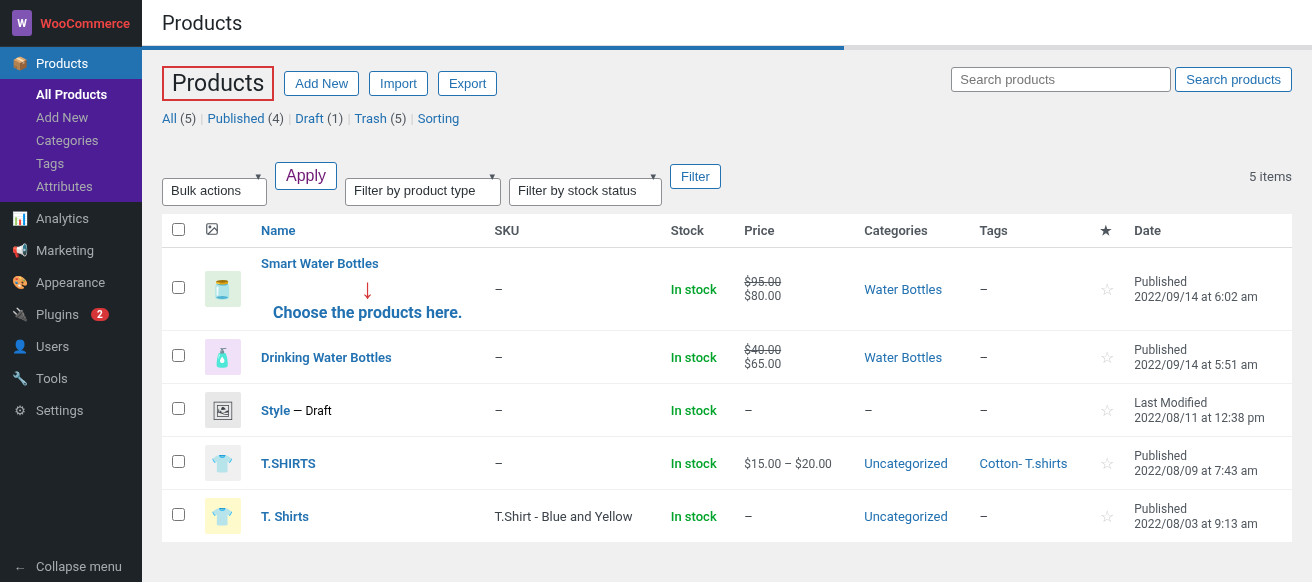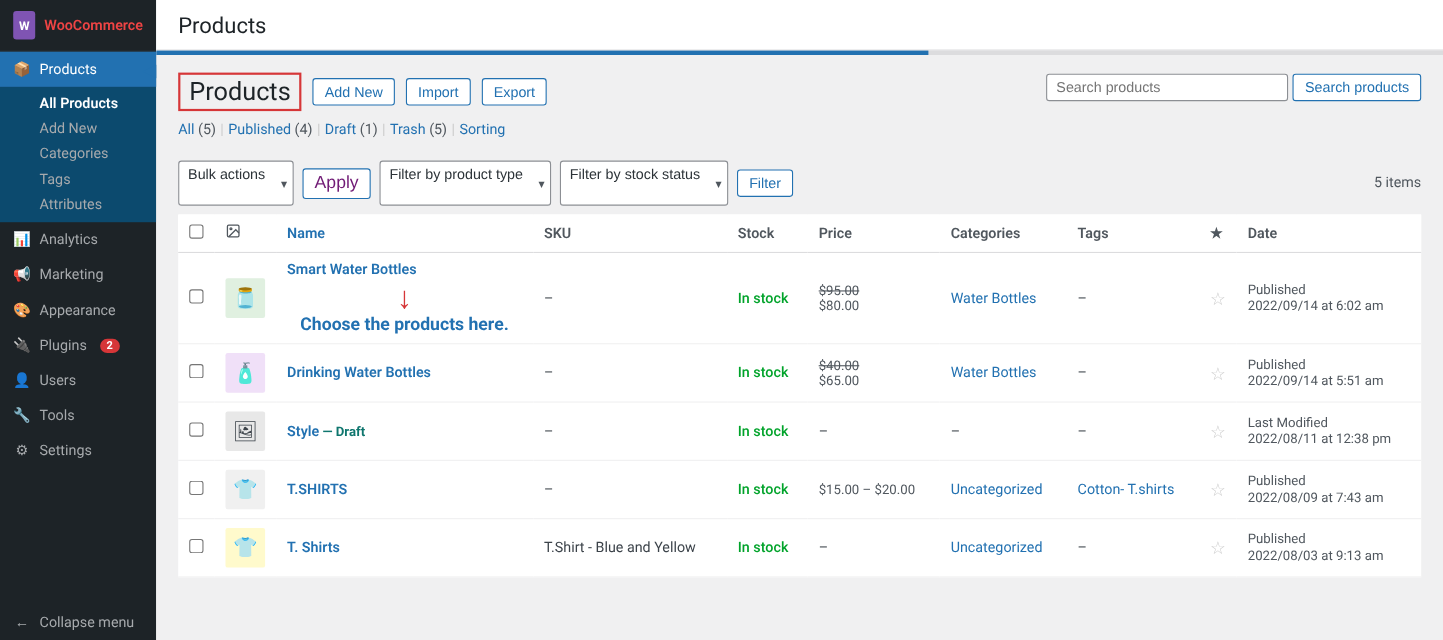--- a/index.html
+++ b/index.html
@@ -7,21 +7,21 @@
 
     
     #sidebar { width: 142px; background: #1d2327; color: #a7aaad; display: flex; flex-direction: column; flex-shrink: 0; height: 100%; }
     .sidebar-logo { display: flex; align-items: center; gap: 8px; padding: 10px 12px; background: #1d2327; border-bottom: 1px solid #2c3338; }
     .sidebar-logo-icon { width: 26px; height: 26px; background: #7f54b3; border-radius: 3px; display: flex; align-items: center; justify-content: center; color: white; font-size: 11px; font-weight: bold; }
     .sidebar-logo-text { color: #ef4444; font-size: 13px; font-weight: 600; }
     .sidebar-item { display: flex; align-items: center; gap: 8px; padding: 8px 12px; cursor: pointer; color: #a7aaad; font-size: 13px; position: relative; }
     .sidebar-item.active { background: #2271b1; color: #fff; }
     .sidebar-item .item-icon { width: 16px; height: 16px; display: flex; align-items: center; justify-content: center; flex-shrink: 0; }
     .sidebar-item .arrow { position: absolute; right: 0; color: #2271b1; font-size: 16px; }
-    .sidebar-sub { padding: 4px 0 4px 24px; background: #0c4a6e; }
+    .sidebar-sub { padding: 4px 0 4px 24px; background: #4c1d95; }
     .sidebar-sub-item { display: block; padding: 4px 12px 4px 12px; color: #a7aaad; cursor: pointer; font-size: 13px; }
     .sidebar-sub-item.active { color: #fff; font-weight: 600; }
     .sidebar-bottom { margin-top: auto; }
     .badge { background: #d63638; color: white; border-radius: 10px; padding: 1px 6px; font-size: 10px; font-weight: bold; margin-left: 4px; }
 
     
     #main { flex: 1; background: #f0f0f1; display: flex; flex-direction: column; overflow: hidden; }
 
     
     .topbar { background: #fff; border-bottom: 1px solid #dcdcde; padding: 0 20px; height: 46px; display: flex; align-items: center; justify-content: space-between; }
@@ -35,21 +35,21 @@
     .progress-bar-fill { height: 100%; background: #2271b1; width: 60%; }
 
     
     .content { padding: 16px 20px; overflow-y: auto; flex: 1; }
     .page-heading { font-size: 23px; font-weight: 400; color: #1d2327; border: 2px solid #d63638; padding: 2px 8px; }
     .btn { display: inline-flex; align-items: center; padding: 4px 10px; border: 1px solid #2271b1; border-radius: 3px; background: #fff; color: #2271b1; cursor: pointer; font-size: 13px; text-decoration: none; }
     .view-links { display: flex; align-items: center; gap: 0; font-size: 13px; margin-bottom: 20px; }
     .view-links .separator { color: #ccc; }
 
     .select-wrap { position: relative; display: inline-flex; }
-    .select-wrap select { appearance: none; padding: 4px 24px 20px 8px; border: 1px solid #8c8f94; border-radius: 3px; background: #fff; font-size: 13px; color: #2c3338; cursor: pointer; }
+    .select-wrap select { appearance: none; padding: 4px 24px 7px 8px; border: 1px solid #8c8f94; border-radius: 3px; background: #fff; font-size: 13px; color: #2c3338; cursor: pointer; margin-top: 32px; }
     .select-wrap::after { content: "▾"; position: absolute; right: 6px; top: 50%; transform: translateY(-50%); pointer-events: none; color: #50575e; font-size: 11px; }
 
     .filter-btn { padding: 4px 10px; border: 1px solid #2271b1; border-radius: 3px; background: #fff; color: #2271b1; cursor: pointer; font-size: 13px; }
     .apply-btn { padding: 4px 10px; border: 1px solid #2271b1; border-radius: 3px; background: #fff; color: #701a75; cursor: pointer; font-size: 16px; }
 
     .items-count { margin-left: auto; font-size: 13px; color: #50575e; }
 
     
     .search-wrap { display: flex; gap: 4px; justify-content: flex-end; margin-bottom: 8px; }
     .search-input { padding: 4px 8px; border: 1px solid #8c8f94; border-radius: 3px; font-size: 13px; width: 220px; }
@@ -69,21 +69,21 @@
     .products-table th.col-star { width: 30px; }
     .products-table th.col-date { }
     .products-table td { padding: 8px 10px; border-bottom: 1px solid #f0f0f1; vertical-align: middle; font-size: 13px; }
     .product-name-link { color: #2271b1; text-decoration: none; font-weight: 600; }
     .stock-in { color: #00a32a; font-weight: 500; }
     .price-original { color: #50575e; text-decoration: line-through; display: block; font-size: 12px; }
     .price-sale { color: #50575e; display: block; font-size: 12px; }
     .cat-link { color: #2271b1; text-decoration: none; }
     .tag-link { color: #2271b1; text-decoration: none; }
     .star-icon { color: #ccc; font-size: 16px; cursor: pointer; }
-    .draft-label { color: #0f766e; font-weight: bold; font-size: 12px; }
+    .draft-label { color: #000000; font-weight: normal; font-size: 12px; }
     .date-status { font-size: 12px; color: #50575e; }
     .date-value { font-size: 12px; color: #50575e; }
 
     
     .product-thumb { width: 36px; height: 36px; object-fit: cover; border-radius: 2px; background: #dcdcde; display: flex; align-items: center; justify-content: center; font-size: 18px; }
 
     
     .choose-products-annotation { position: relative; }
     .annotation-arrow { color: #d63638; font-size: 30px; }
     .annotation-text { color: #2271b1; font-size: 18px; font-weight: bold; text-align: center; }

